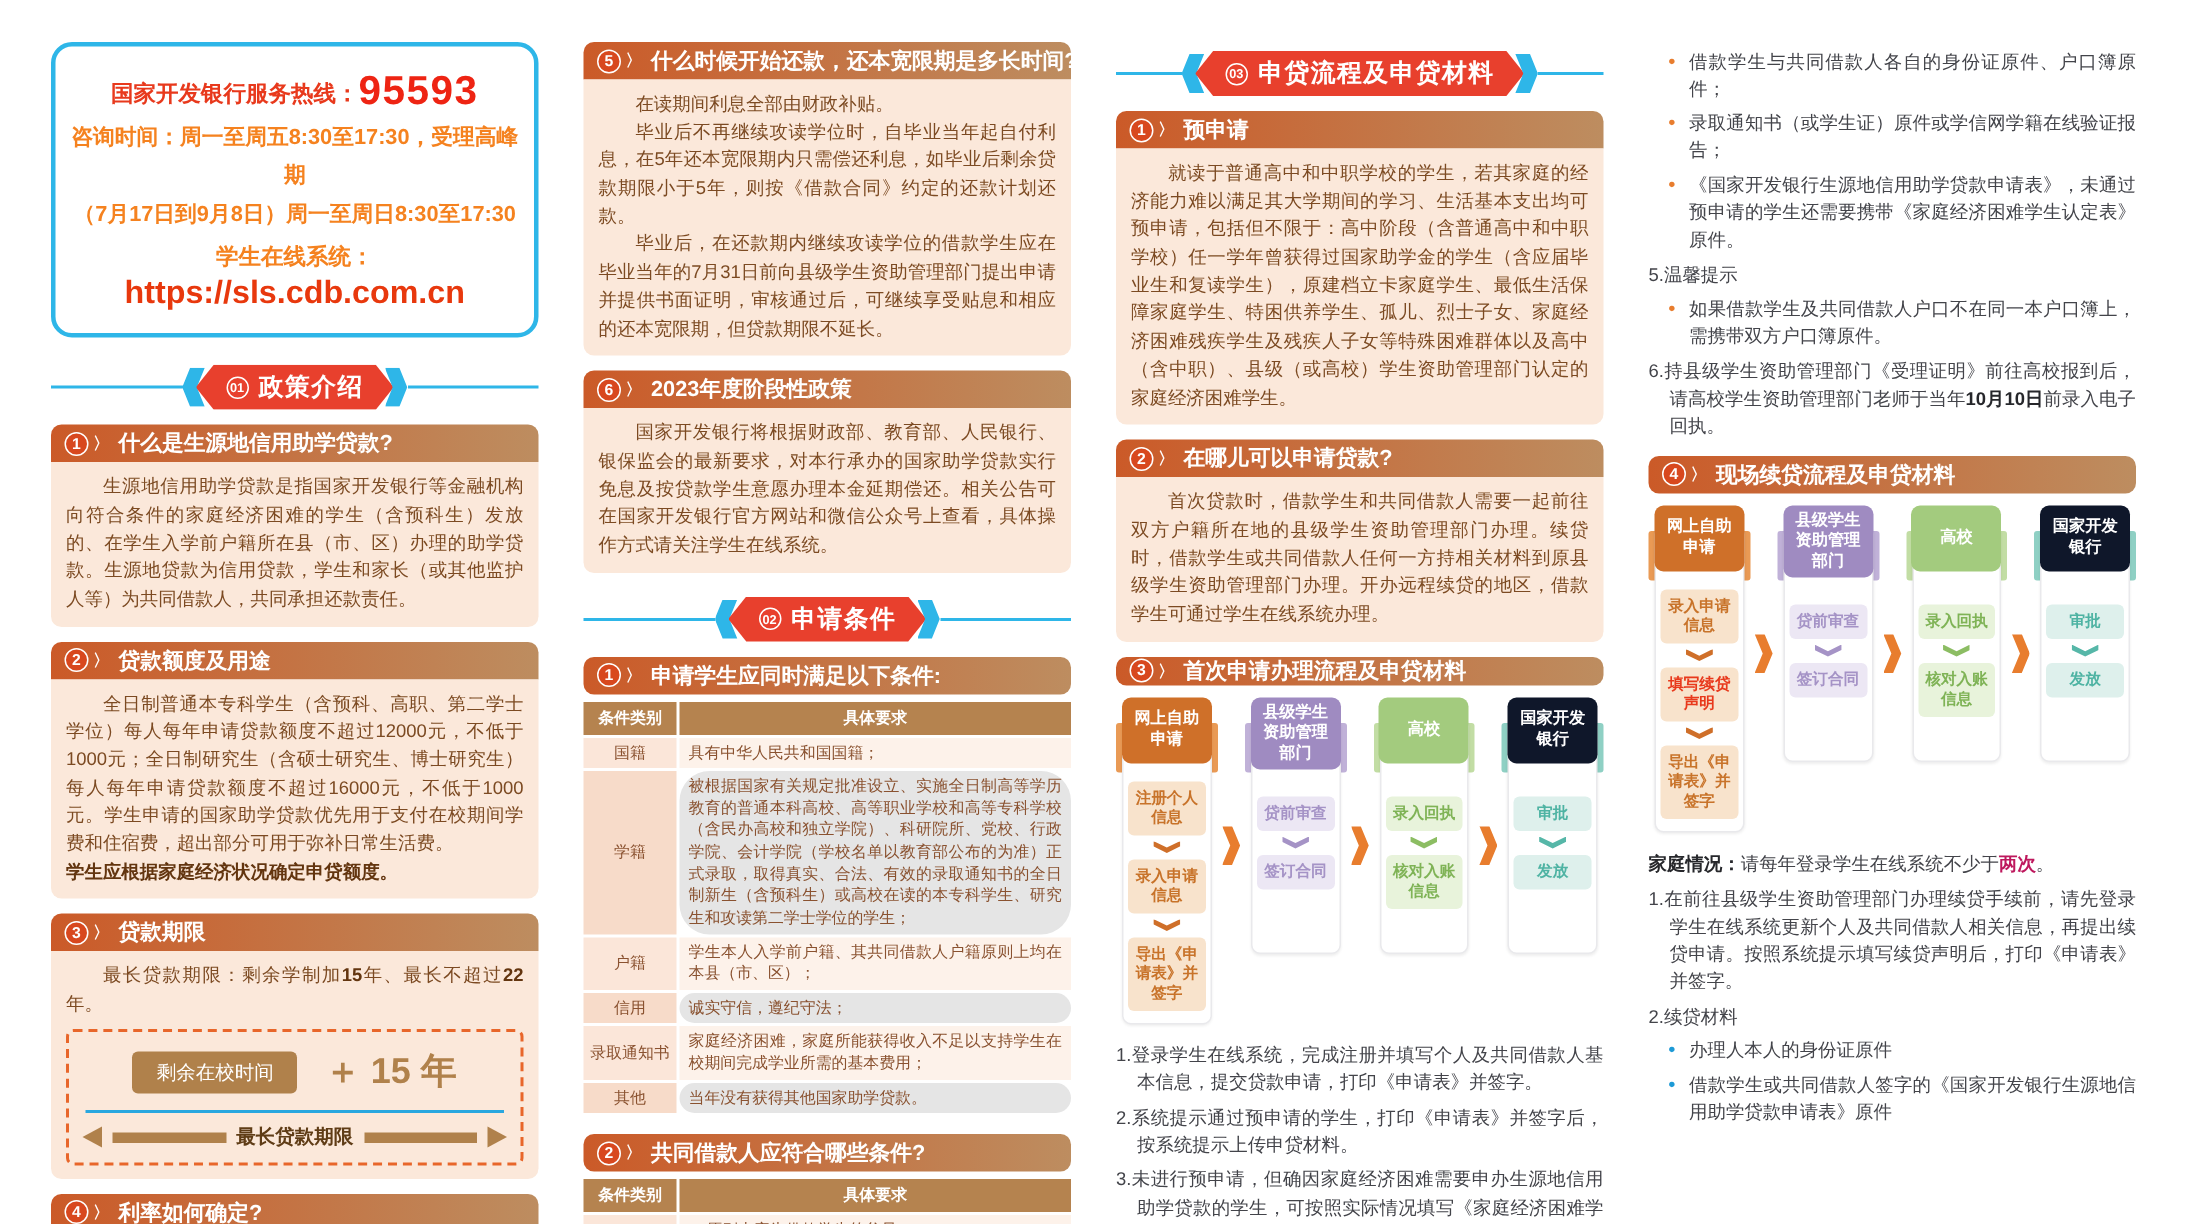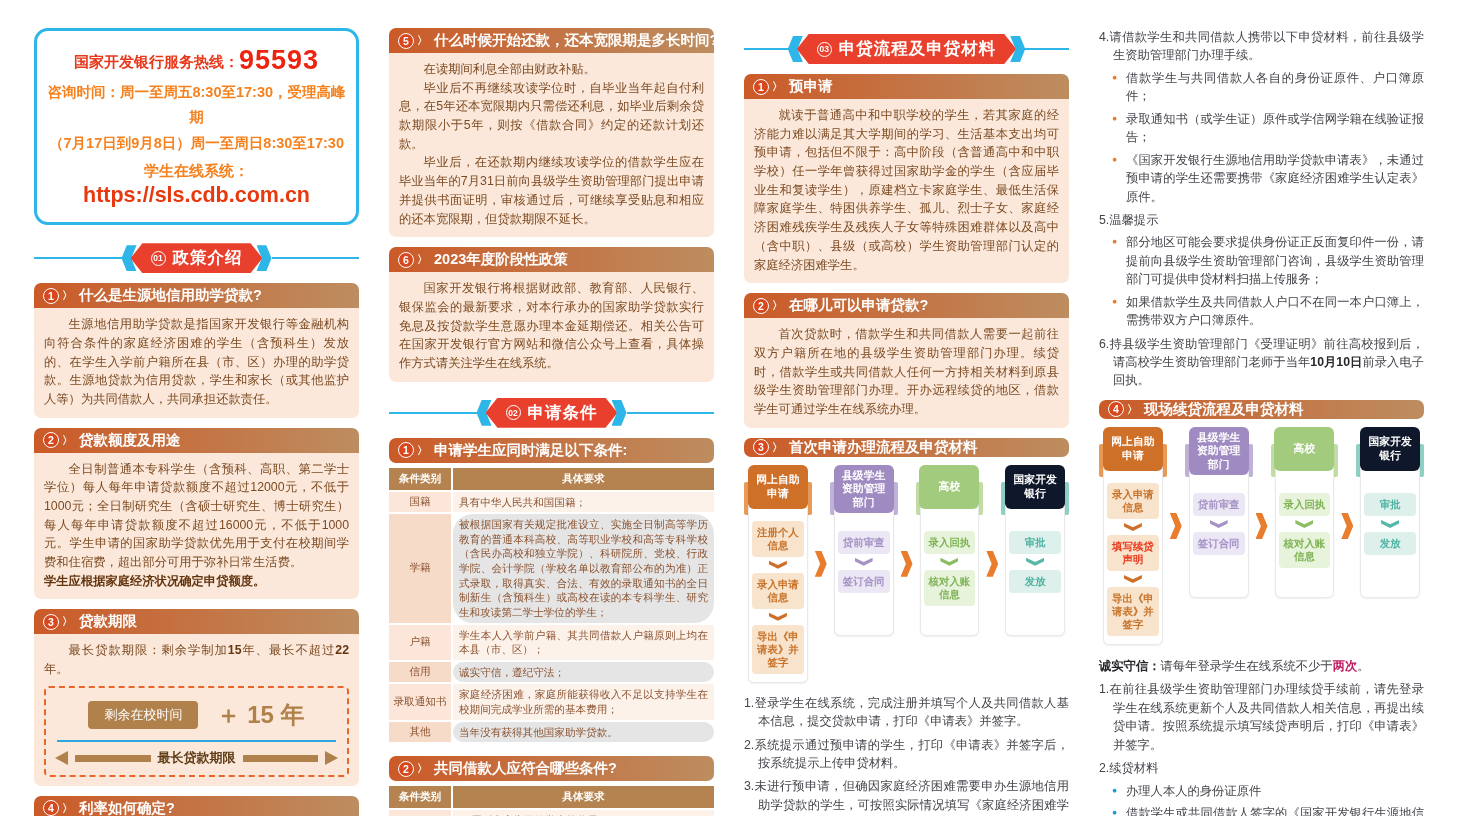--- a/index.html
+++ b/index.html
@@ -376,26 +376,24 @@
 银行</div>
       </div>
     </div>
 
     <div class="note">1.登录学生在线系统，完成注册并填写个人及共同借款人基本信息，提交贷款申请，打印《申请表》并签字。</div>
     <div class="note">2.系统提示通过预申请的学生，打印《申请表》并签字后，按系统提示上传申贷材料。</div>
     <div class="note">3.未进行预申请，但确因家庭经济困难需要申办生源地信用助学贷款的学生，可按照实际情况填写《家庭经济困难学生认定表》，作为家庭经济困难认定依据申办贷款。</div>
   </div>
 
   <div class="col">
-    <div class="note" style="margin-top:0">4.请借款学生和共同借款人携带以下申贷材料，前往县级学生资助管理部门办理手续。</div>
     <div class="bullet">借款学生与共同借款人各自的身份证原件、户口簿原件；</div>
     <div class="bullet">录取通知书（或学生证）原件或学信网学籍在线验证报告；</div>
     <div class="bullet">《国家开发银行生源地信用助学贷款申请表》，未通过预申请的学生还需要携带《家庭经济困难学生认定表》原件。</div>
     <div class="note">5.温馨提示</div>
-    <div class="bullet">部分地区可能会要求提供身份证正反面复印件一份，请提前向县级学生资助管理部门咨询，县级学生资助管理部门可提供申贷材料扫描上传服务；</div>
     <div class="bullet">如果借款学生及共同借款人户口不在同一本户口簿上，需携带双方户口簿原件。</div>
     <div class="note"><span>6.持县级学生资助管理部门《受理证明》前往高校报到后，请高校学生资助管理部门老师于当年</span><span class="b">10月10日</span><span>前录入电子回执。</span></div>
 
     <div class="bar solo" style="margin-top:10px">
       <span class="badge">
           <span class="badge-num">4</span>
           <span class="badge-chev">〉</span>
         </span>
       <span class="bar-title">现场续贷流程及申贷材料</span>
     </div>
@@ -445,21 +443,21 @@
           <div class="fstep">审批</div>
           <div class="fdarr"></div>
           <div class="fstep">发放</div>
         </div>
         <div class="fhead">国家开发
 银行</div>
       </div>
     </div>
 
     <div class="notice">
-      <span class="lab">诚实守信：</span><span><span>请每年登录学生在线系统不少于</span><span class="b">两次</span><span>。</span></span>
+      <span class="lab">家庭情况：</span><span><span>请每年登录学生在线系统不少于</span><span class="b">两次</span><span>。</span></span>
     </div>
     <div class="note">1.在前往县级学生资助管理部门办理续贷手续前，请先登录学生在线系统更新个人及共同借款人相关信息，再提出续贷申请。按照系统提示填写续贷声明后，打印《申请表》并签字。</div>
     <div class="note">2.续贷材料</div>
     <div class="bullet blue">办理人本人的身份证原件</div>
     <div class="bullet blue">借款学生或共同借款人签字的《国家开发银行生源地信用助学贷款申请表》原件</div>
 
   </div>
 
 </div>
 

